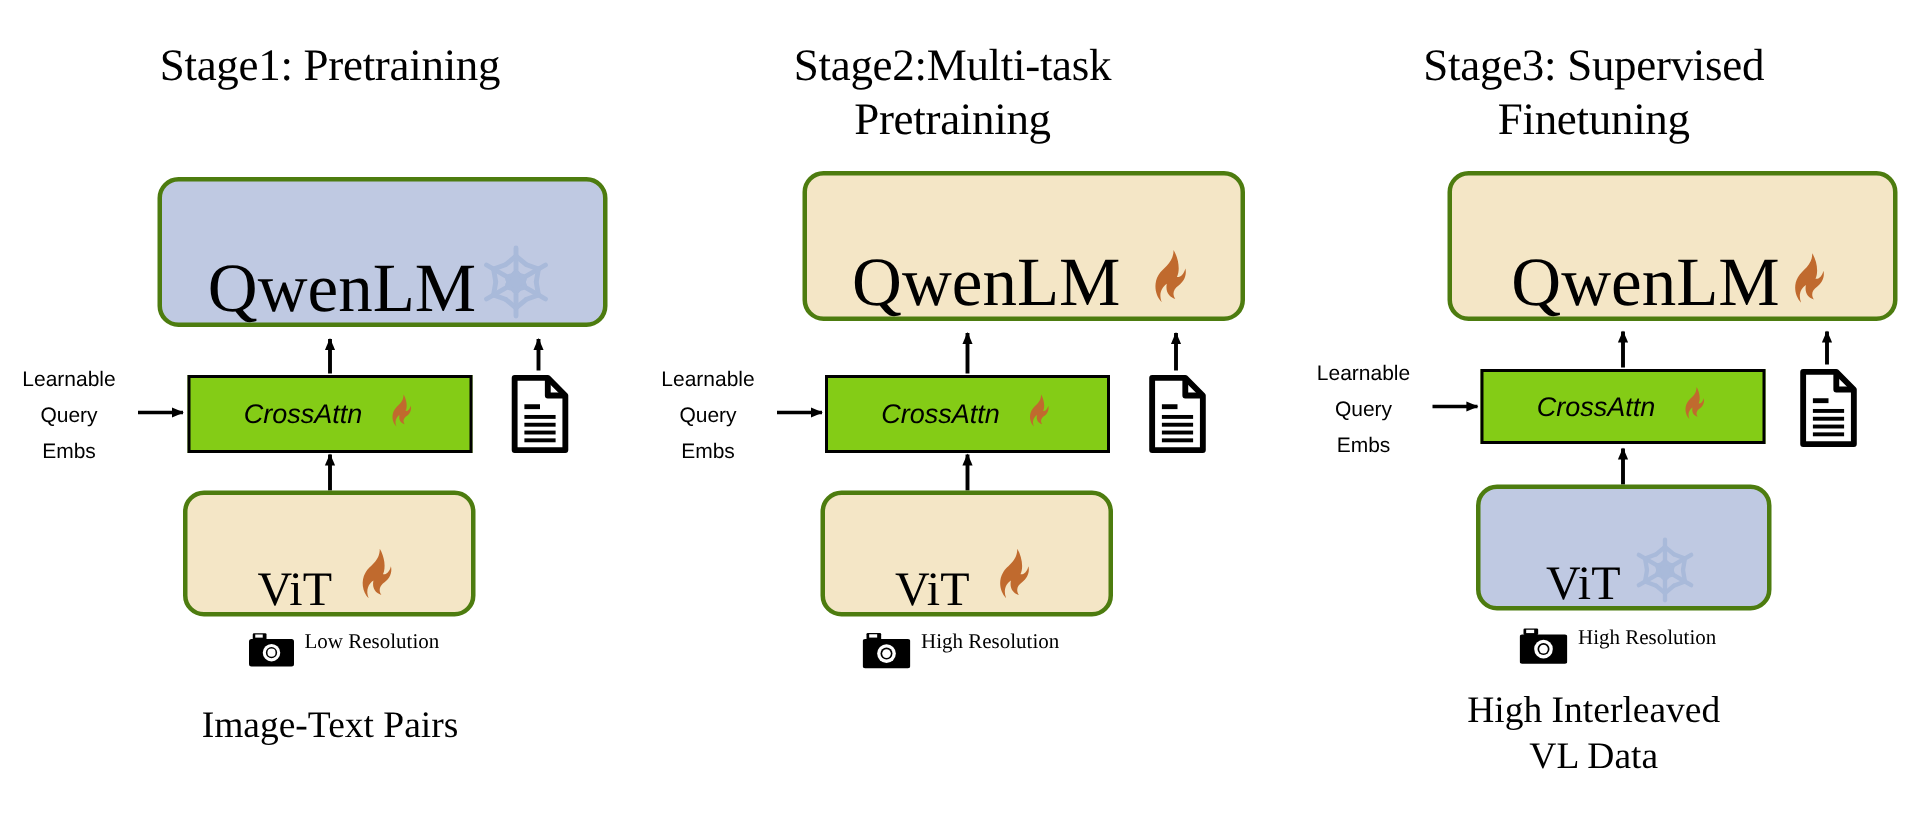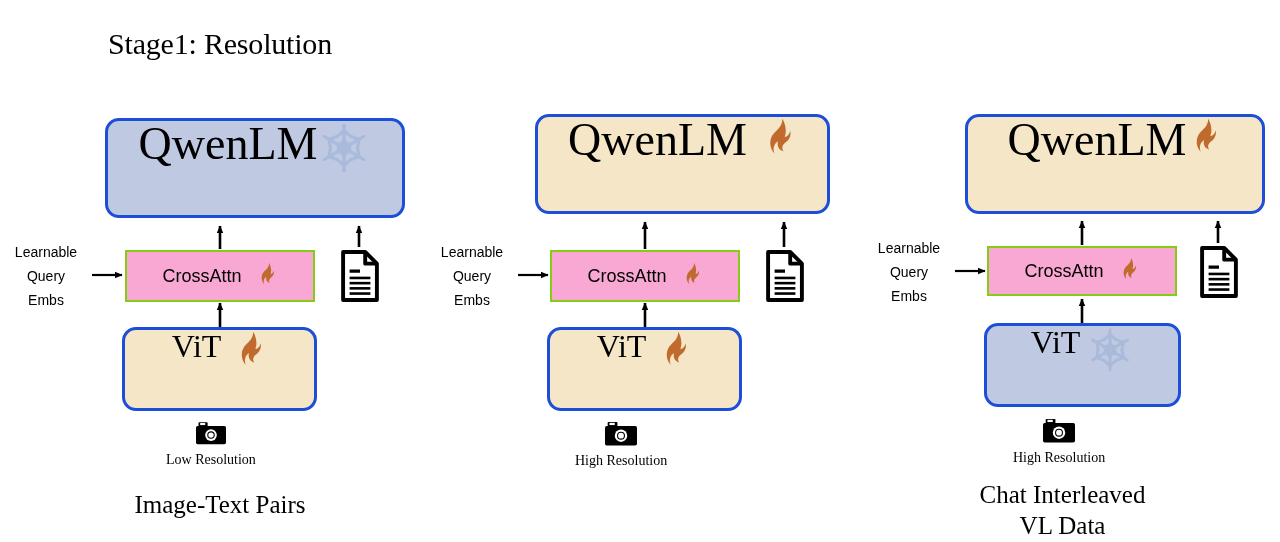--- a/index.html
+++ b/index.html
@@ -35,46 +35,47 @@
     font-size: 30px;
     line-height: 36px;
     letter-spacing: -0.2px;
     white-space: pre-line;
   }
 
   
   .model-box {
     position: absolute;
     box-sizing: border-box;
-    border: 3px solid #1d4ed8;
+    border: 3px solid #4d7c0f;
     border-radius: 14px;
     display: flex;
-    align-items: flex-start;
+    align-items: flex-end;
     justify-content: center;
   }
   .model-box .box-label {
     font-family: "Liberation Serif", "DejaVu Serif", serif;
     color: #000;
     line-height: 1;
   }
   .fill-blue  { background: #bfc9e2; }
   .fill-beige { background: #f4e6c6; }
 
   .lm-box .box-label { font-size: 46px; }
   .vit-box .box-label { font-size: 32px; }
 
   
   .cross-box {
     position: absolute;
     box-sizing: border-box;
-    border: 2px solid #84cc16;
-    background: #f9a8d4;
+    border: 2px solid #000000;
+    background: #84cc16;
     display: flex;
     align-items: center;
     justify-content: center;
+    font-style: italic;
   }
   .cross-box .box-label {
     font-family: "Liberation Sans", "DejaVu Sans", sans-serif;
     font-size: 18px;
     color: #000;
     line-height: 1;
   }
 
   
   .icon-inline {
@@ -105,42 +106,40 @@
 
   
   .doc-icon {
     position: absolute;
   }
 
   
   .res-row {
     position: absolute;
     display: flex;
-    align-items: center;
+    align-items: flex-start;
     gap: 7px;
-    flex-direction: column;
   }
   .res-label {
     font-family: "Liberation Serif", "DejaVu Serif", serif;
     font-size: 14px;
     color: #000;
     white-space: nowrap;
   }
 
   
   .caption {
     position: absolute;
     width: 100%;
     text-align: center;
     font-family: "Liberation Serif", "DejaVu Serif", serif;
     font-size: 25px;
     line-height: 31px;
     white-space: pre-line;
     color: #000;
-    margin-top: 21px;
   }
 </style>
 </head>
 <body>
 
 <svg width="0" height="0" style="position:absolute" aria-hidden="true">
   <defs>
 
     <symbol id="sym-flame" viewBox="0 0 64 80">
       <path d="M38 2 C38 18 26 22 20 32 C14 42 16 56 24 64 C20 54 24 46 30 42
@@ -209,21 +208,21 @@
     </symbol>
 
     <marker id="ah" markerWidth="9" markerHeight="9" refX="7.4" refY="4" orient="auto" markerUnits="userSpaceOnUse">
       <path d="M0,0.6 L8,4 L0,7.4 Z" fill="#000000"></path>
     </marker>
   </defs>
 </svg>
 
 <div class="stage" id="stage-1">
 
-  <div class="stage-title">Stage1: Resolution</div>
+  <div class="stage-title">Stage1: Pretraining</div>
 
   <svg class="arrow-layer">
     <line x1="220" y1="249" x2="220" y2="226" stroke="#000" stroke-width="2.6" marker-end="url(#ah)"></line>
     <line x1="220" y1="327" x2="220" y2="303" stroke="#000" stroke-width="2.6" marker-end="url(#ah)"></line>
     <line x1="359" y1="247" x2="359" y2="226" stroke="#000" stroke-width="2.6" marker-end="url(#ah)"></line>
     <line x1="92" y1="275" x2="122" y2="275" stroke="#000" stroke-width="2.2" marker-end="url(#ah)"></line>
   </svg>
 
   <div class="model-box lm-box fill-blue" style="left:105px; top:118px; width:300px; height:100px;">
     <span class="box-label">QwenLM</span>
@@ -269,20 +268,22 @@
         </svg>
     </span>
     <span class="res-label">Low Resolution</span>
   </div>
 
   <div class="caption" style="top:468px;">Image-Text Pairs</div>
 </div>
 
 <div class="stage" id="stage-2">
 
+  <div class="stage-title">Stage2:Multi-task
+Pretraining</div>
 
   <svg class="arrow-layer">
     <line x1="225" y1="249" x2="225" y2="222" stroke="#000" stroke-width="2.6" marker-end="url(#ah)"></line>
     <line x1="225" y1="327" x2="225" y2="303" stroke="#000" stroke-width="2.6" marker-end="url(#ah)"></line>
     <line x1="364" y1="247" x2="364" y2="222" stroke="#000" stroke-width="2.6" marker-end="url(#ah)"></line>
     <line x1="98" y1="275" x2="128" y2="275" stroke="#000" stroke-width="2.2" marker-end="url(#ah)"></line>
   </svg>
 
   <div class="model-box lm-box fill-beige" style="left:115px; top:114px; width:295px; height:100px;">
     <span class="box-label">QwenLM</span>
@@ -327,20 +328,22 @@
           <use href="#sym-cam"></use>
         </svg>
     </span>
     <span class="res-label">High Resolution</span>
   </div>
 
 </div>
 
 <div class="stage" id="stage-3">
 
+  <div class="stage-title">Stage3: Supervised
+Finetuning</div>
 
   <svg class="arrow-layer">
     <line x1="237" y1="245" x2="237" y2="221" stroke="#000" stroke-width="2.6" marker-end="url(#ah)"></line>
     <line x1="237" y1="323" x2="237" y2="299" stroke="#000" stroke-width="2.6" marker-end="url(#ah)"></line>
     <line x1="373" y1="243" x2="373" y2="221" stroke="#000" stroke-width="2.6" marker-end="url(#ah)"></line>
     <line x1="110" y1="271" x2="140" y2="271" stroke="#000" stroke-width="2.2" marker-end="url(#ah)"></line>
   </svg>
 
   <div class="model-box lm-box fill-beige" style="left:120px; top:114px; width:300px; height:100px;">
     <span class="box-label">QwenLM</span>
@@ -381,15 +384,15 @@
 
   <div class="res-row" style="left:168px; top:418px;">
     <span class="icon-inline">
       <svg width="32" height="25">
           <use href="#sym-cam"></use>
         </svg>
     </span>
     <span class="res-label">High Resolution</span>
   </div>
 
-  <div class="caption" style="top:458px;">Chat Interleaved
+  <div class="caption" style="top:458px;">High Interleaved
 VL Data</div>
 </div>
 
 </body></html>

